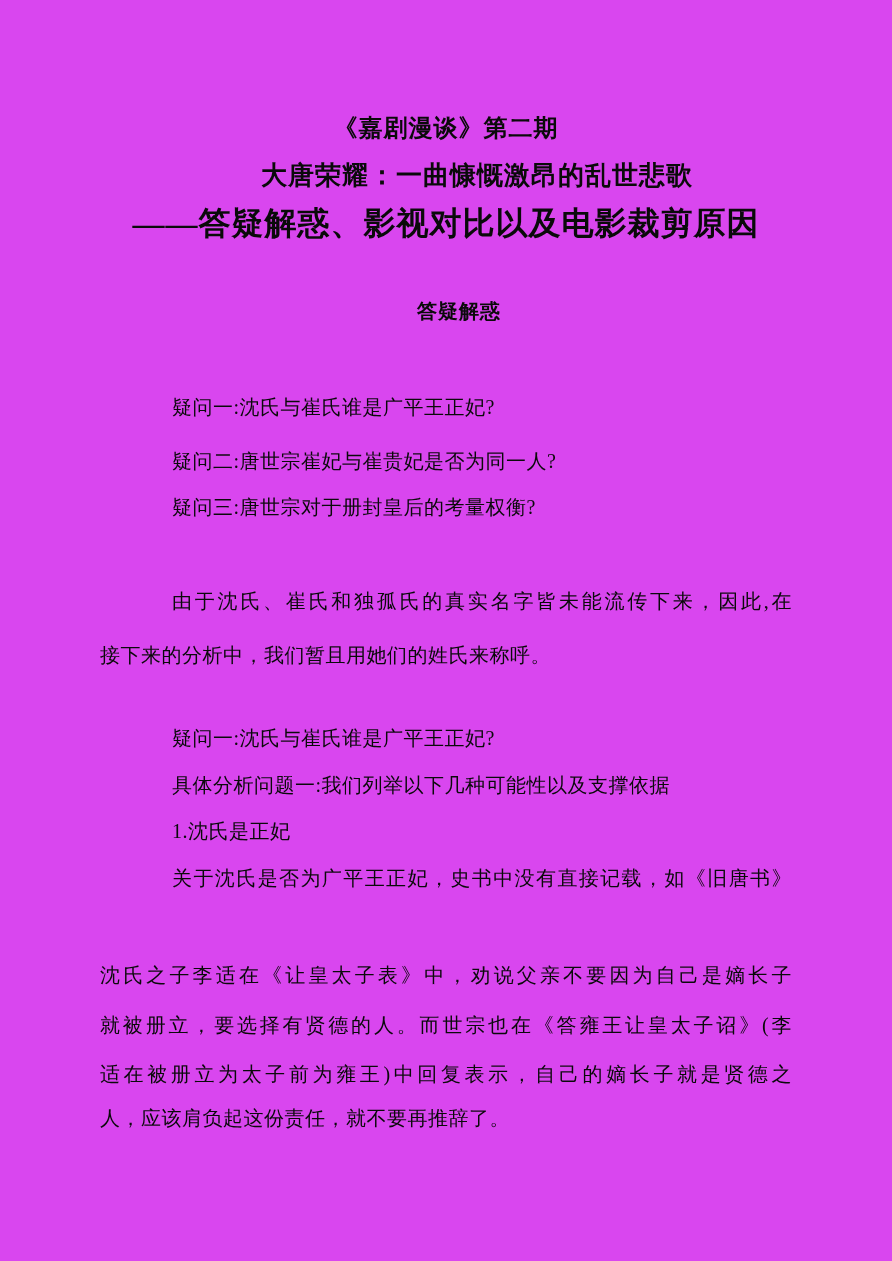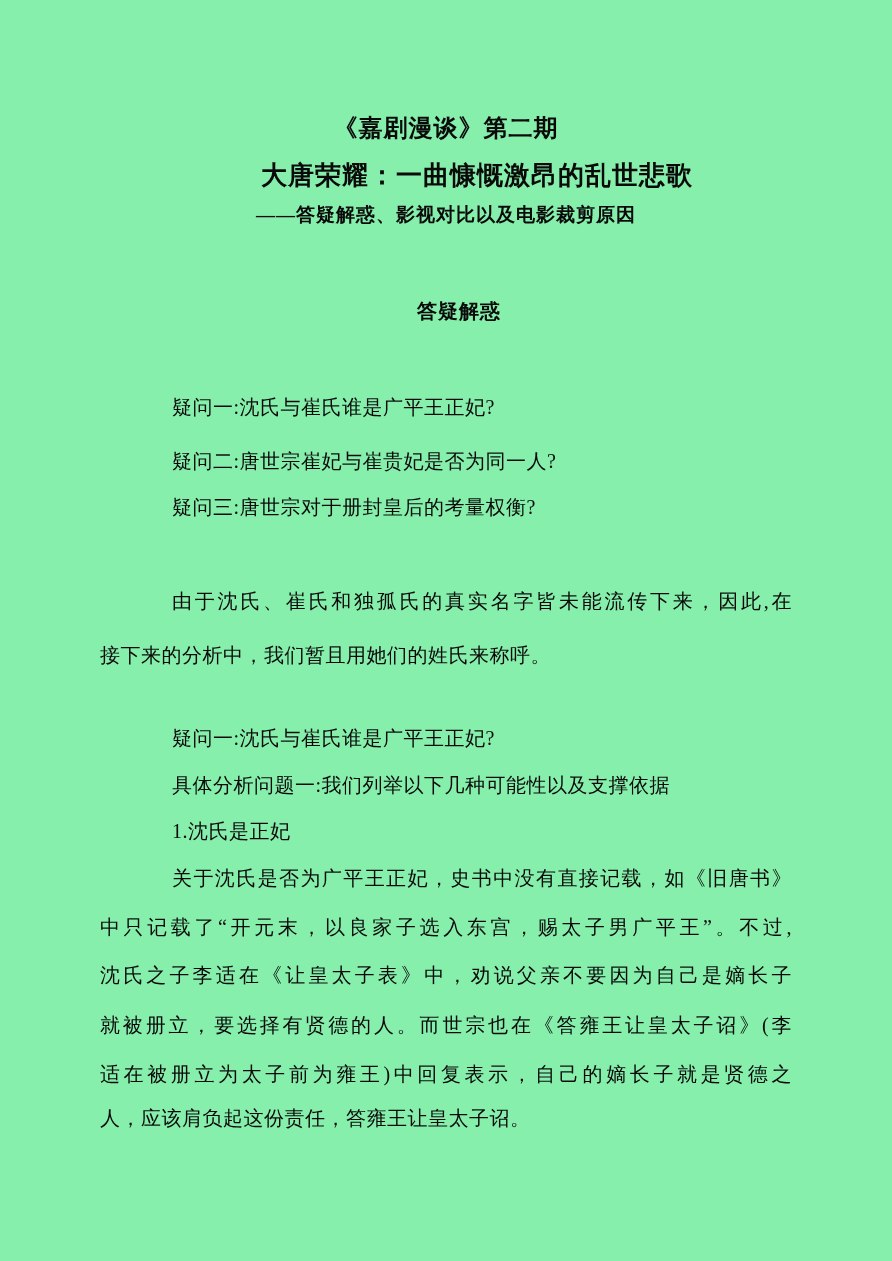--- a/index.html
+++ b/index.html
@@ -4,37 +4,37 @@
 <style>
   html, body {
     margin: 0;
     padding: 0;
     background: #ffffff;
   }
   .page {
     position: relative;
     width: 892px;
     height: 1261px;
-    background: #86efac;
+    background: #d946ef;
     overflow: hidden;
     font-family: "Liberation Serif", "DejaVu Serif", serif;
     color: #0a0a0a;
   }
   .title {
     position: absolute;
     left: 0;
     width: 892px;
     text-align: center;
     font-weight: bold;
     margin: 0;
     letter-spacing: 1px;
   }
   .t1 { top: 112px; font-size: 24px; }
   .t2 { top: 158px; font-size: 26px; padding-left: 31px; }
-  .t3 { top: 202px; font-size: 19px; }
+  .t3 { top: 202px; font-size: 32px; }
   .sec { top: 298px; font-size: 20px; margin-left: 13px; }
   .ln {
     position: absolute;
     left: 100px;
     width: 692px;
     font-size: 20px;
     line-height: 28px;
     letter-spacing: 0.5px;
     white-space: normal;
   }
@@ -70,20 +70,19 @@
   <div class="ln indent" style="top:493px">疑问三:唐世宗对于册封皇后的考量权衡?</div>
 
   <div class="ln indent just" style="top:587px">由于沈氏、崔氏和独孤氏的真实名字皆未能流传下来，因此,在</div>
   <div class="ln" style="top:641px">接下来的分析中，我们暂且用她们的姓氏来称呼。</div>
 
   <div class="ln indent" style="top:724px">疑问一:沈氏与崔氏谁是广平王正妃?</div>
   <div class="ln indent" style="top:771px">具体分析问题一:我们列举以下几种可能性以及支撑依据</div>
   <div class="ln indent" style="top:817px">1.沈氏是正妃</div>
 
   <div class="ln indent just" style="top:864px">关于沈氏是否为广平王正妃，史书中没有直接记载，如《旧唐书》</div>
-  <div class="ln just" style="top:913px">中只记载了“开元末，以良家子选入东宫，赐太子男广平王”。不过,</div>
   <div class="ln just" style="top:961px">沈氏之子李适在《让皇太子表》中，劝说父亲不要因为自己是嫡长子</div>
   <div class="ln just" style="top:1060px">适在被册立为太子前为雍王)中回复表示，自己的嫡长子就是贤德之</div>
   <div class="ln just" style="top:1011px">就被册立，要选择有贤德的人。而世宗也在《答雍王让皇太子诏》(李</div>
-  <div class="ln" style="top:1104px">人，应该肩负起这份责任，答雍王让皇太子诏。</div>
+  <div class="ln" style="top:1104px">人，应该肩负起这份责任，就不要再推辞了。</div>
 
 
 </div>
 
 </body></html>

